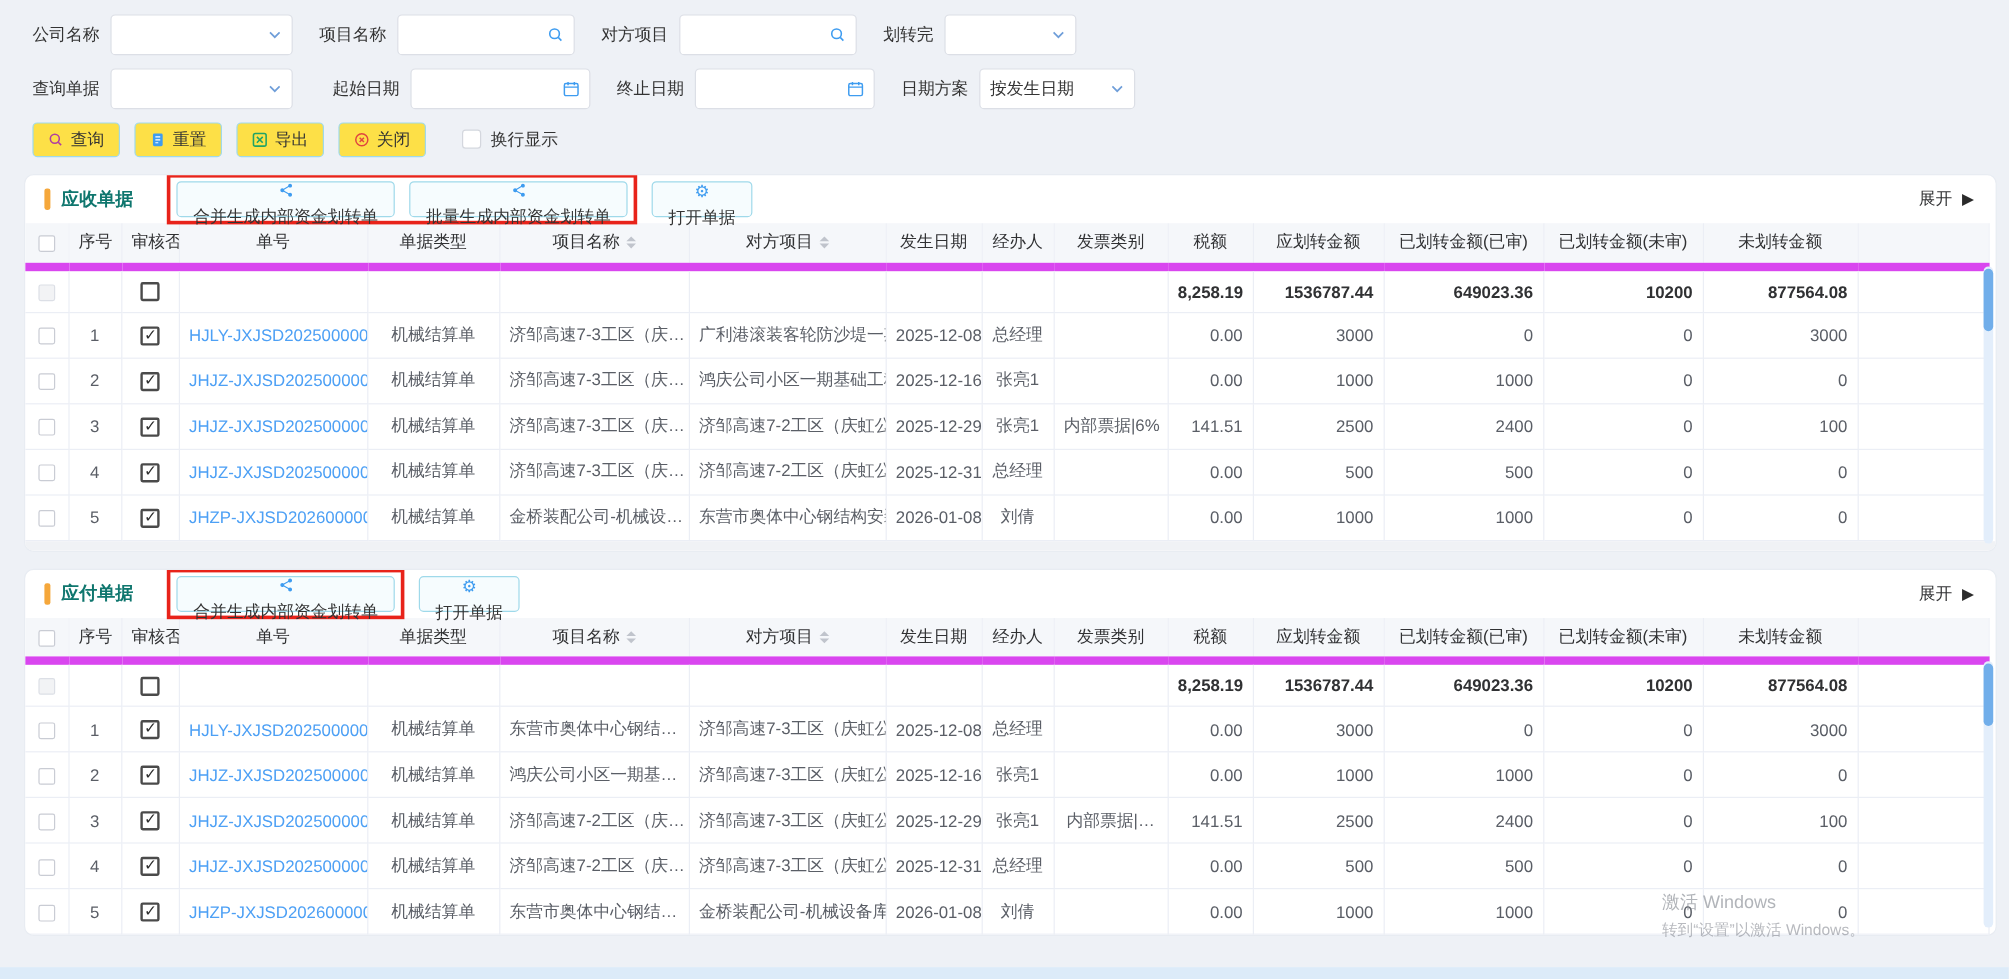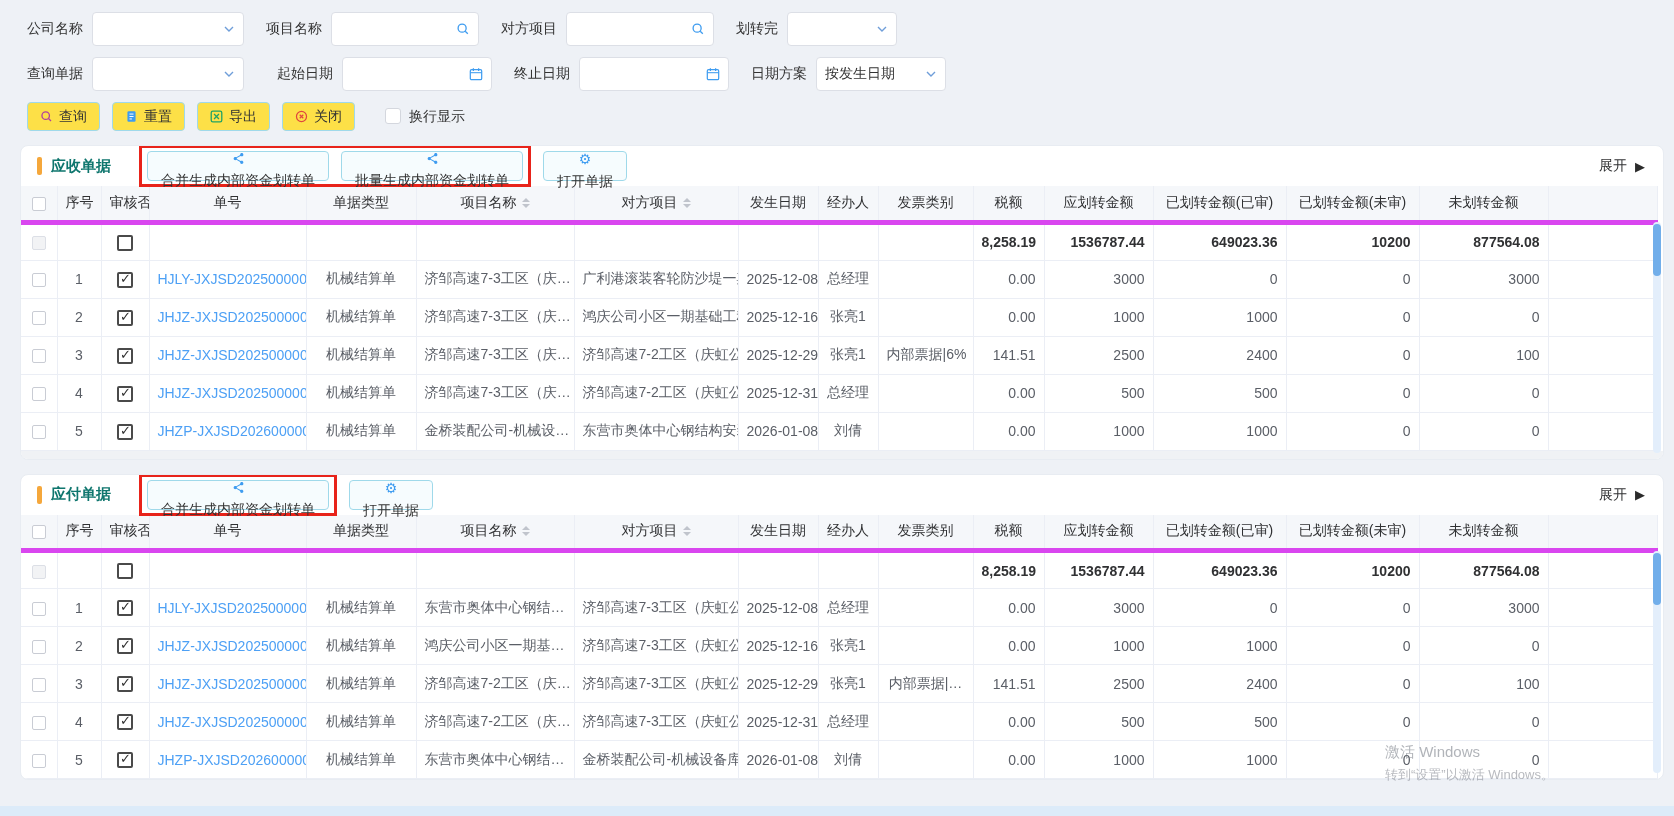--- a/index.html
+++ b/index.html
@@ -55,21 +55,21 @@
   .expand { position:absolute; right:18px; top:50%; transform:translateY(-50%);
     display:flex; align-items:center; gap:8px; color:#303133; cursor:pointer; }
   .expand .tri { font-size:13px; color:#2b2b2b; }
   
   table { border-collapse:collapse; table-layout:fixed; width:1636px; }
   th, td {
     border-right:1px solid #ebeef5; border-bottom:1px solid #ebeef5;
     font-size:14px; height:38px; padding:0 8px; overflow:hidden;
     white-space:nowrap; text-overflow:clip; font-weight:normal;
   }
-  thead th { background:#f5f7fa; color:#303133; height:36px; border-bottom:5px solid #d946ef; text-align:center; }
+  thead th { background:#f5f7fa; color:#303133; height:36px; border-bottom:7px solid #d946ef; text-align:center; }
   td.c { text-align:center; } td.r { text-align:right; } td.l { text-align:left; }
   td.num { color:#5a5e66; }
   tr.summary td { font-weight:bold; color:#303133; }
   a.doclink { color:#4da0f5; text-decoration:none; }
   .cb { display:inline-block; width:14px; height:14px; background:#fff;
     border:1px solid #c9ccd4; border-radius:2px; vertical-align:middle; }
   .cb.disabled { background:#f2f3f5; border-color:#dcdfe6; }
   .cb.big { width:16px; height:16px; border:2px solid #4a4a4a; border-radius:2px; }
   .cb.checked { width:16px; height:16px; border:2px solid #4a4a4a; border-radius:2px;
     position:relative; }

